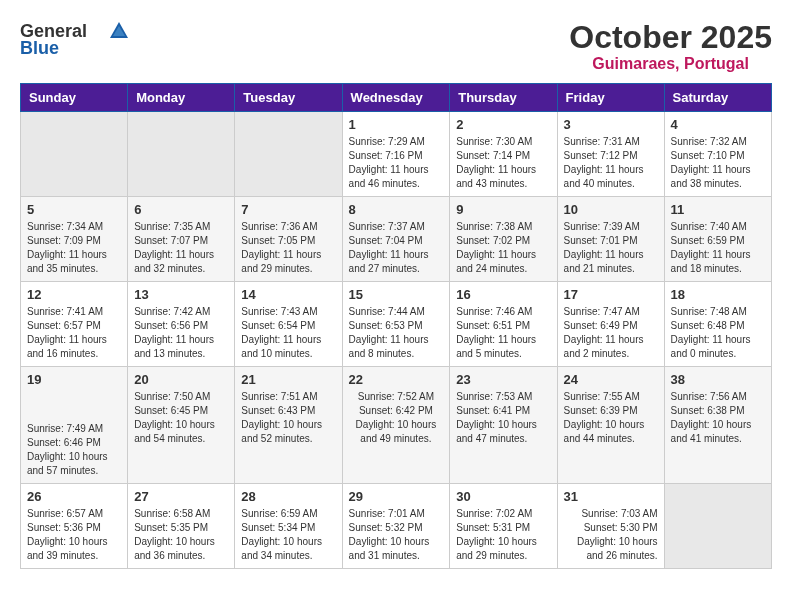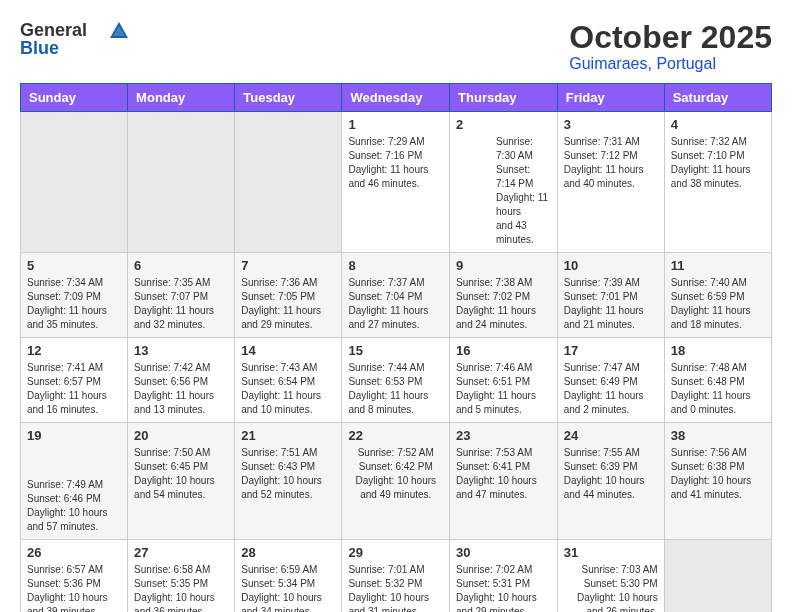--- a/index.html
+++ b/index.html
@@ -16,43 +16,44 @@
       align-items: flex-start;
       margin-bottom: 10px;
     }
     .logo {
       display: flex;
       flex-direction: column;
       align-items: flex-start;
     }
     .logo-text {
       display: flex;
+      align-items: center;
       gap: 19px;
     }
     .title-block {
-      text-align: left;
+      text-align: center;
     }
     .title-block h1 {
       font-size: 32px;
       font-weight: bold;
       color: #333;
       line-height: 1.1;
     }
     .title-block h2 {
       font-size: 16px;
-      font-weight: normal;
-      color: #1d4ed8;
+      font-weight: bold;
+      color: #be185d;
     }
     .calendar {
       width: 100%;
       border-collapse: collapse;
       border: 1px solid #ccc;
     }
     .calendar th {
-      background-color: #8b5cf6;
+      background-color: #4c1d95;
       color: #fff;
       text-align: left;
       padding: 6px 8px;
       font-size: 13px;
       font-weight: bold;
       border: 1px solid #1a5fa8;
     }
     .calendar td {
       vertical-align: top;
       padding: 5px 6px;
@@ -123,21 +124,21 @@
         <td class="empty-cell"></td>
         <td>
           <span class="day-number">1</span>
           <div class="day-info" style="white-space: pre-line;">Sunrise: 7:29 AM
 Sunset: 7:16 PM
 Daylight: 11 hours
 and 46 minutes.</div>
         </td>
         <td>
           <span class="day-number">2</span>
-          <div class="day-info" style="white-space: pre-line; margin-left: 40px;">Sunrise: 7:30 AM
+          <div class="day-info" style="white-space: pre-line;">Sunrise: 7:30 AM
 Sunset: 7:14 PM
 Daylight: 11 hours
 and 43 minutes.</div>
         </td>
         <td>
           <span class="day-number">3</span>
           <div class="day-info" style="white-space: pre-line;">Sunrise: 7:31 AM
 Sunset: 7:12 PM
 Daylight: 11 hours
 and 40 minutes.</div>

